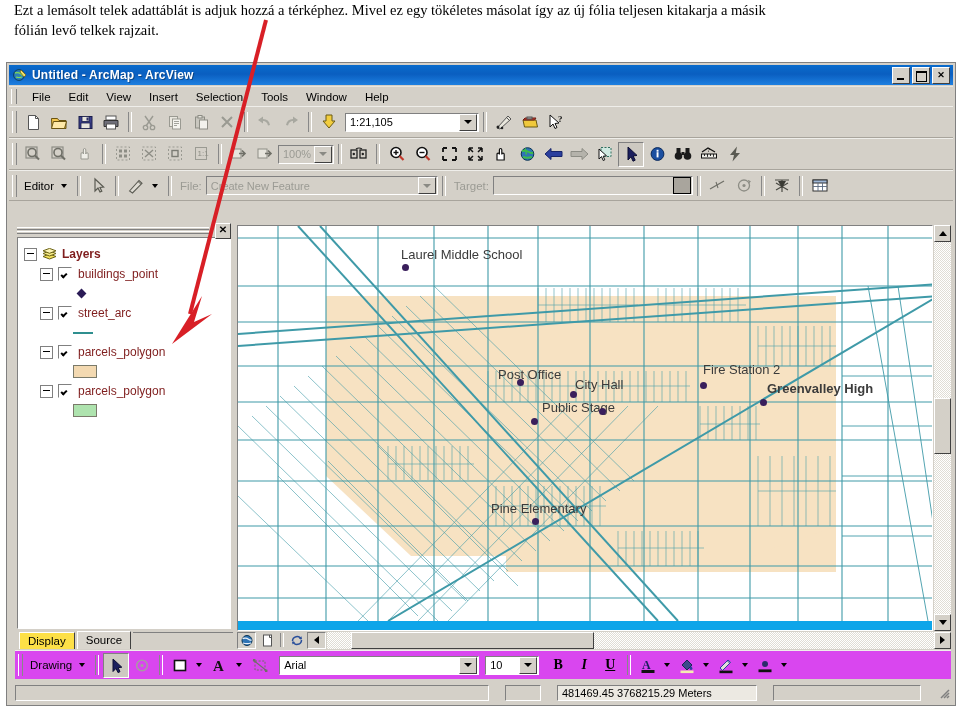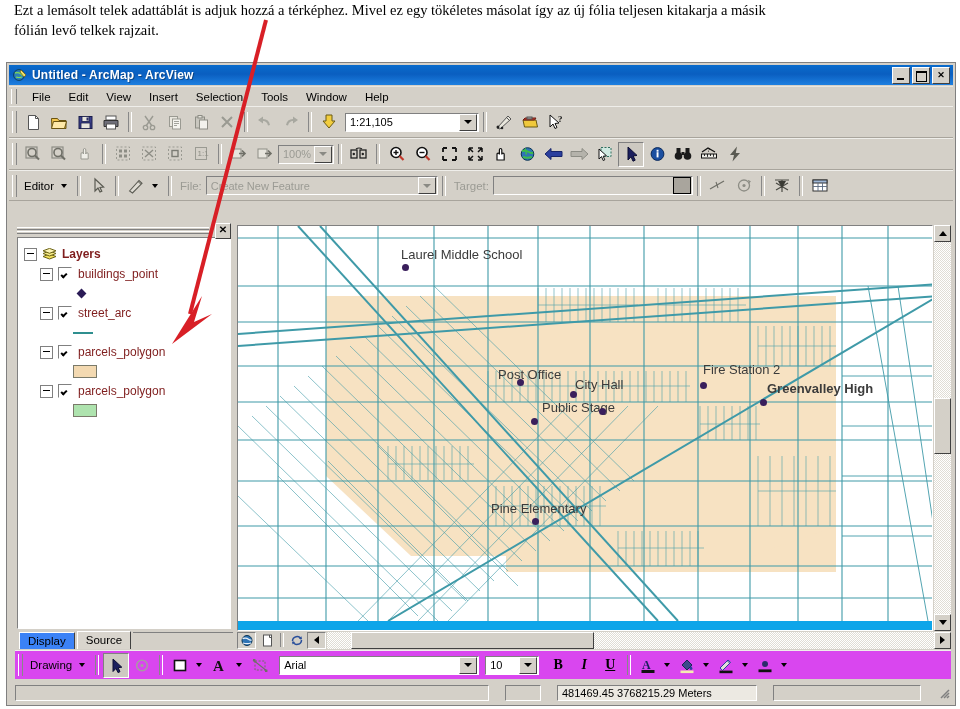--- a/index.html
+++ b/index.html
@@ -137,21 +137,21 @@
   .lname{white-space:nowrap;}
   .lname.bold{font-weight:bold;}
   .symrow{height:19px;display:flex;align-items:center;}
   .sw{width:22px;height:11px;border:1px solid #7a7a6a;}
   .dot{width:7px;height:7px;background:#2b1b56;transform:rotate(45deg);}
   .lineSym{width:20px;height:0;border-top:2px solid #2f8f8f;}
   .layersIcon{width:15px;height:12px;margin-right:5px;position:relative;flex:0 0 auto;}
 
   .toc-tabs{height:20px;display:flex;align-items:flex-end;padding-left:4px;gap:2px;background:#d4d0c8;}
   .ttab{
-    font-size:11.5px;padding:2px 8px 2px 8px;background:#3b82f6;
+    font-size:11.5px;padding:2px 8px 2px 8px;background:#fde047;
     border-top:1px solid #fff;border-left:1px solid #fff;border-right:1px solid #404040;
     position:relative;top:0;
   }
   .ttab.active{background:#d9d5cd;padding-bottom:3px;font-weight:normal;}
   .ttab-fill{flex:1 1 auto;height:16px;border-top:1px solid #808080;}
 
   .vsplit{width:4px;background:#d4d0c8;}
 
   
   .mapwrap{flex:1 1 auto;position:relative;display:flex;flex-direction:column;}

